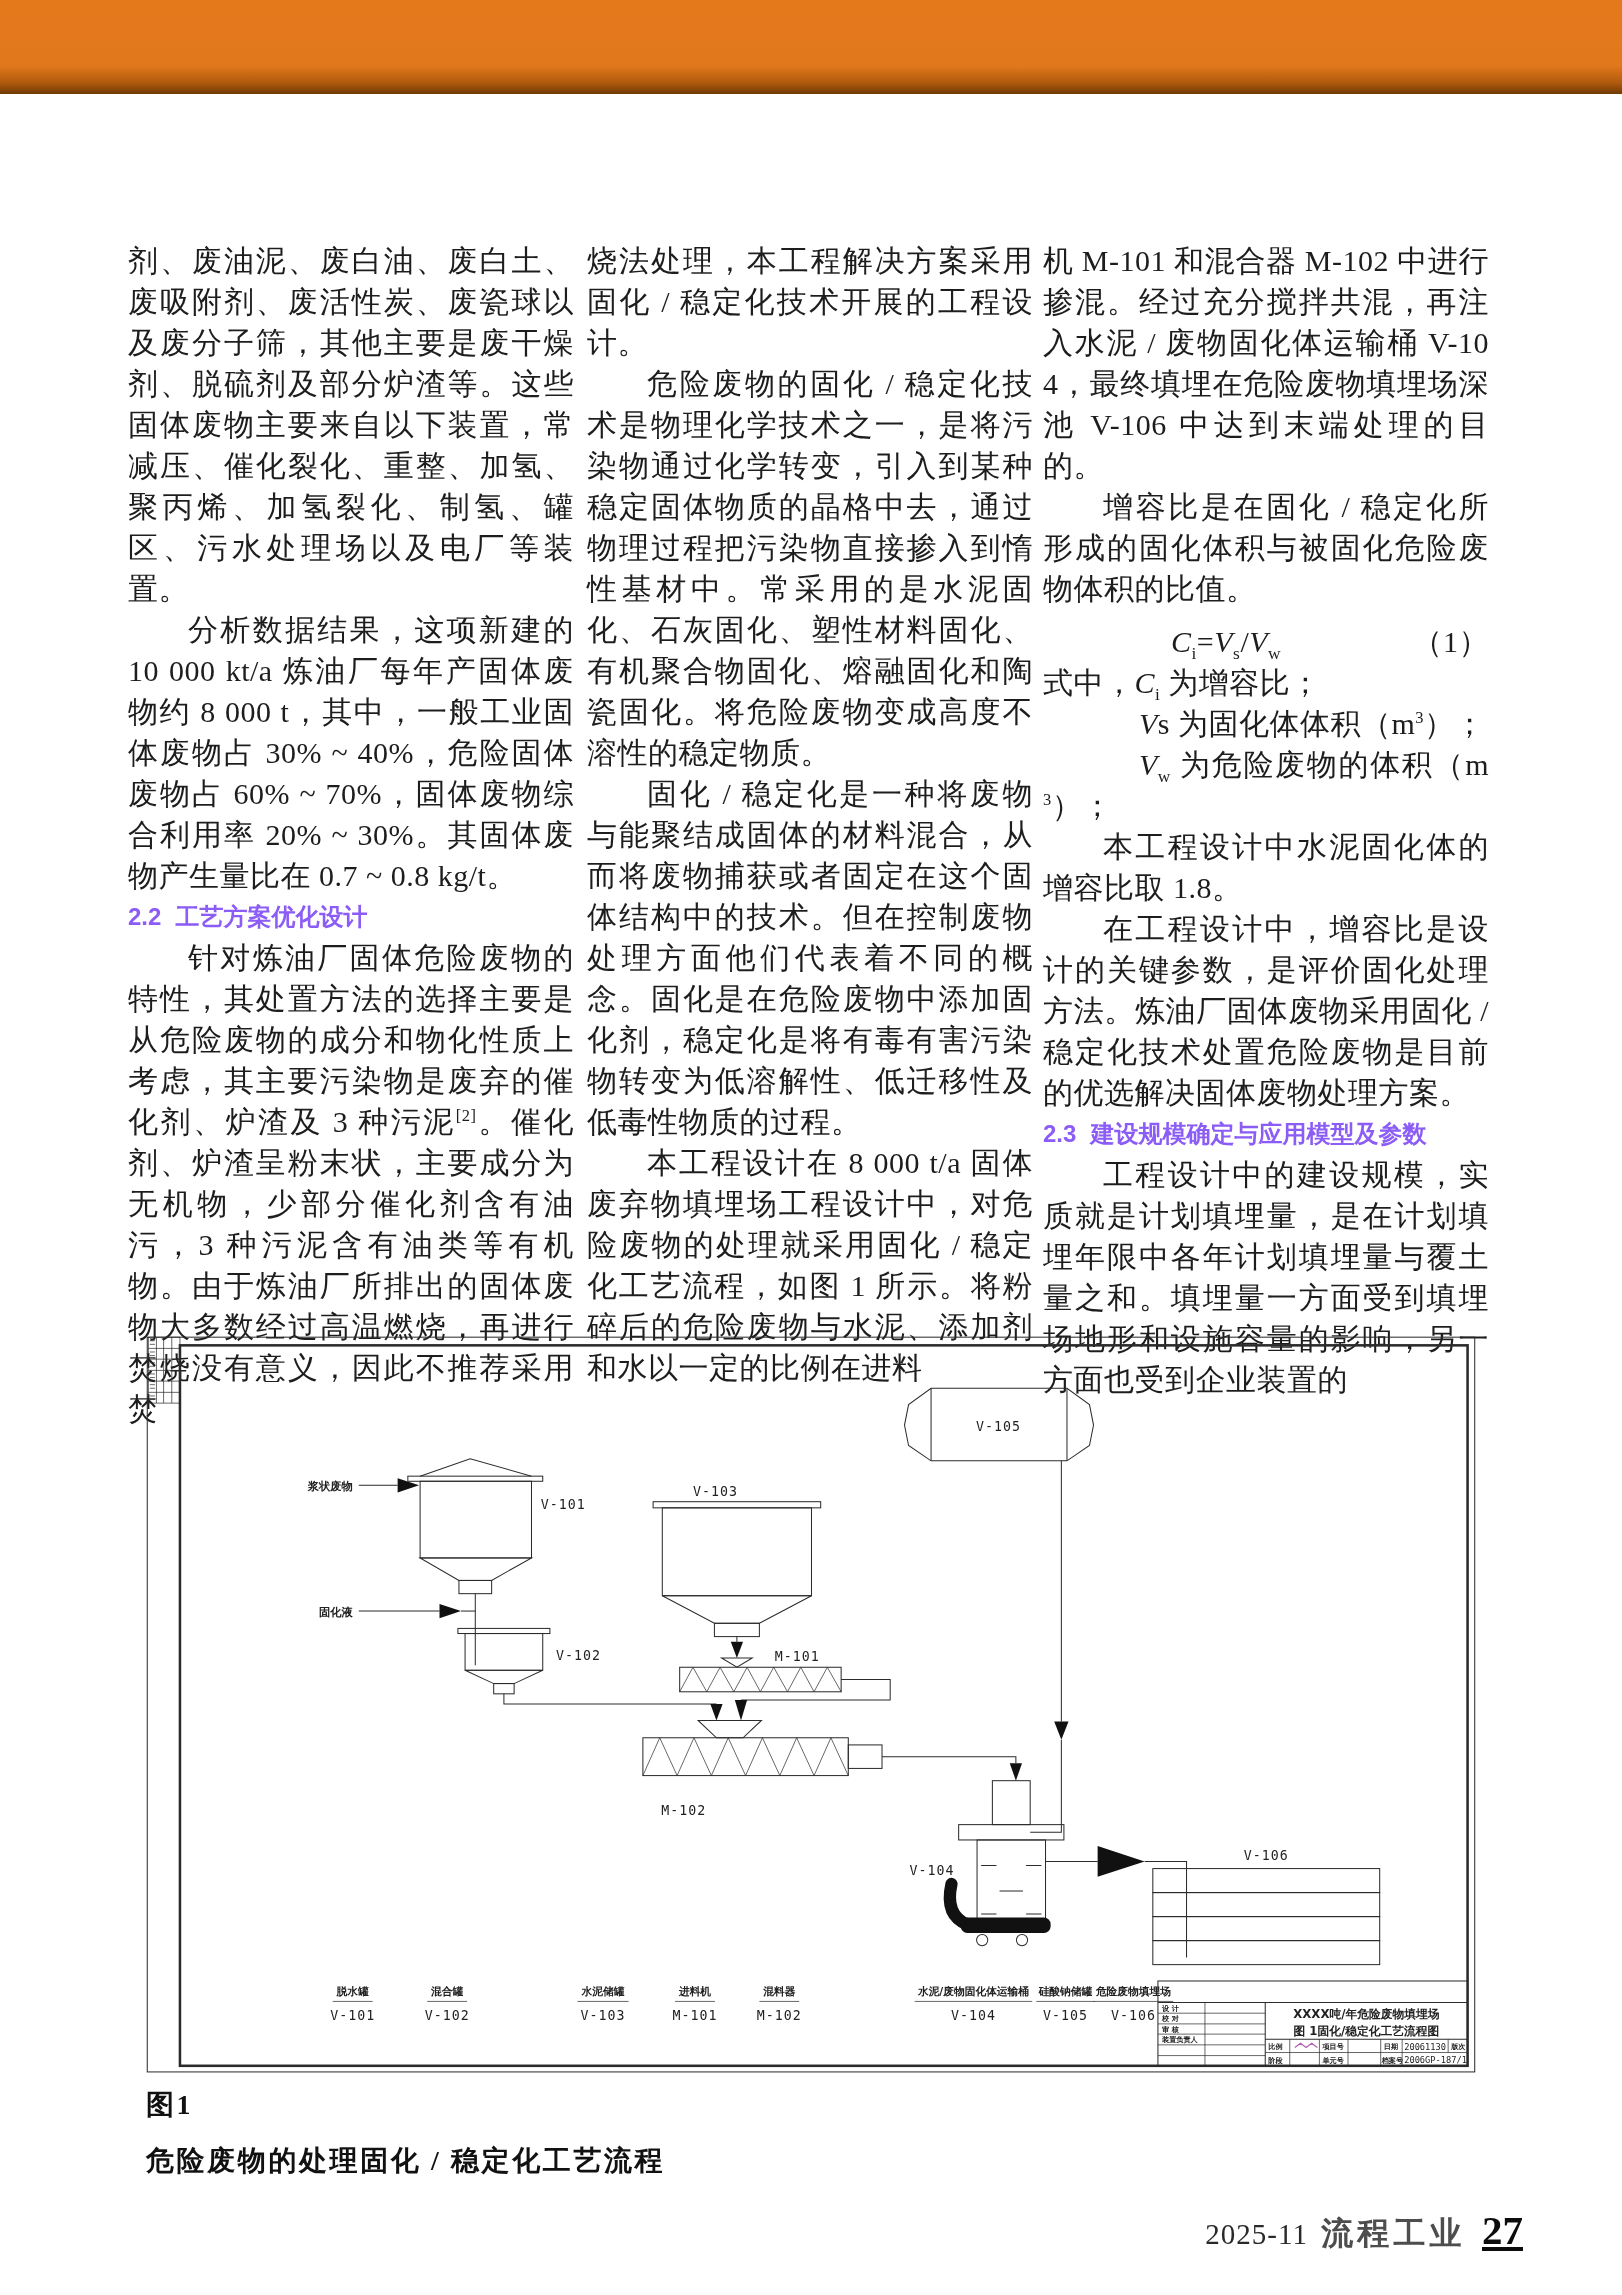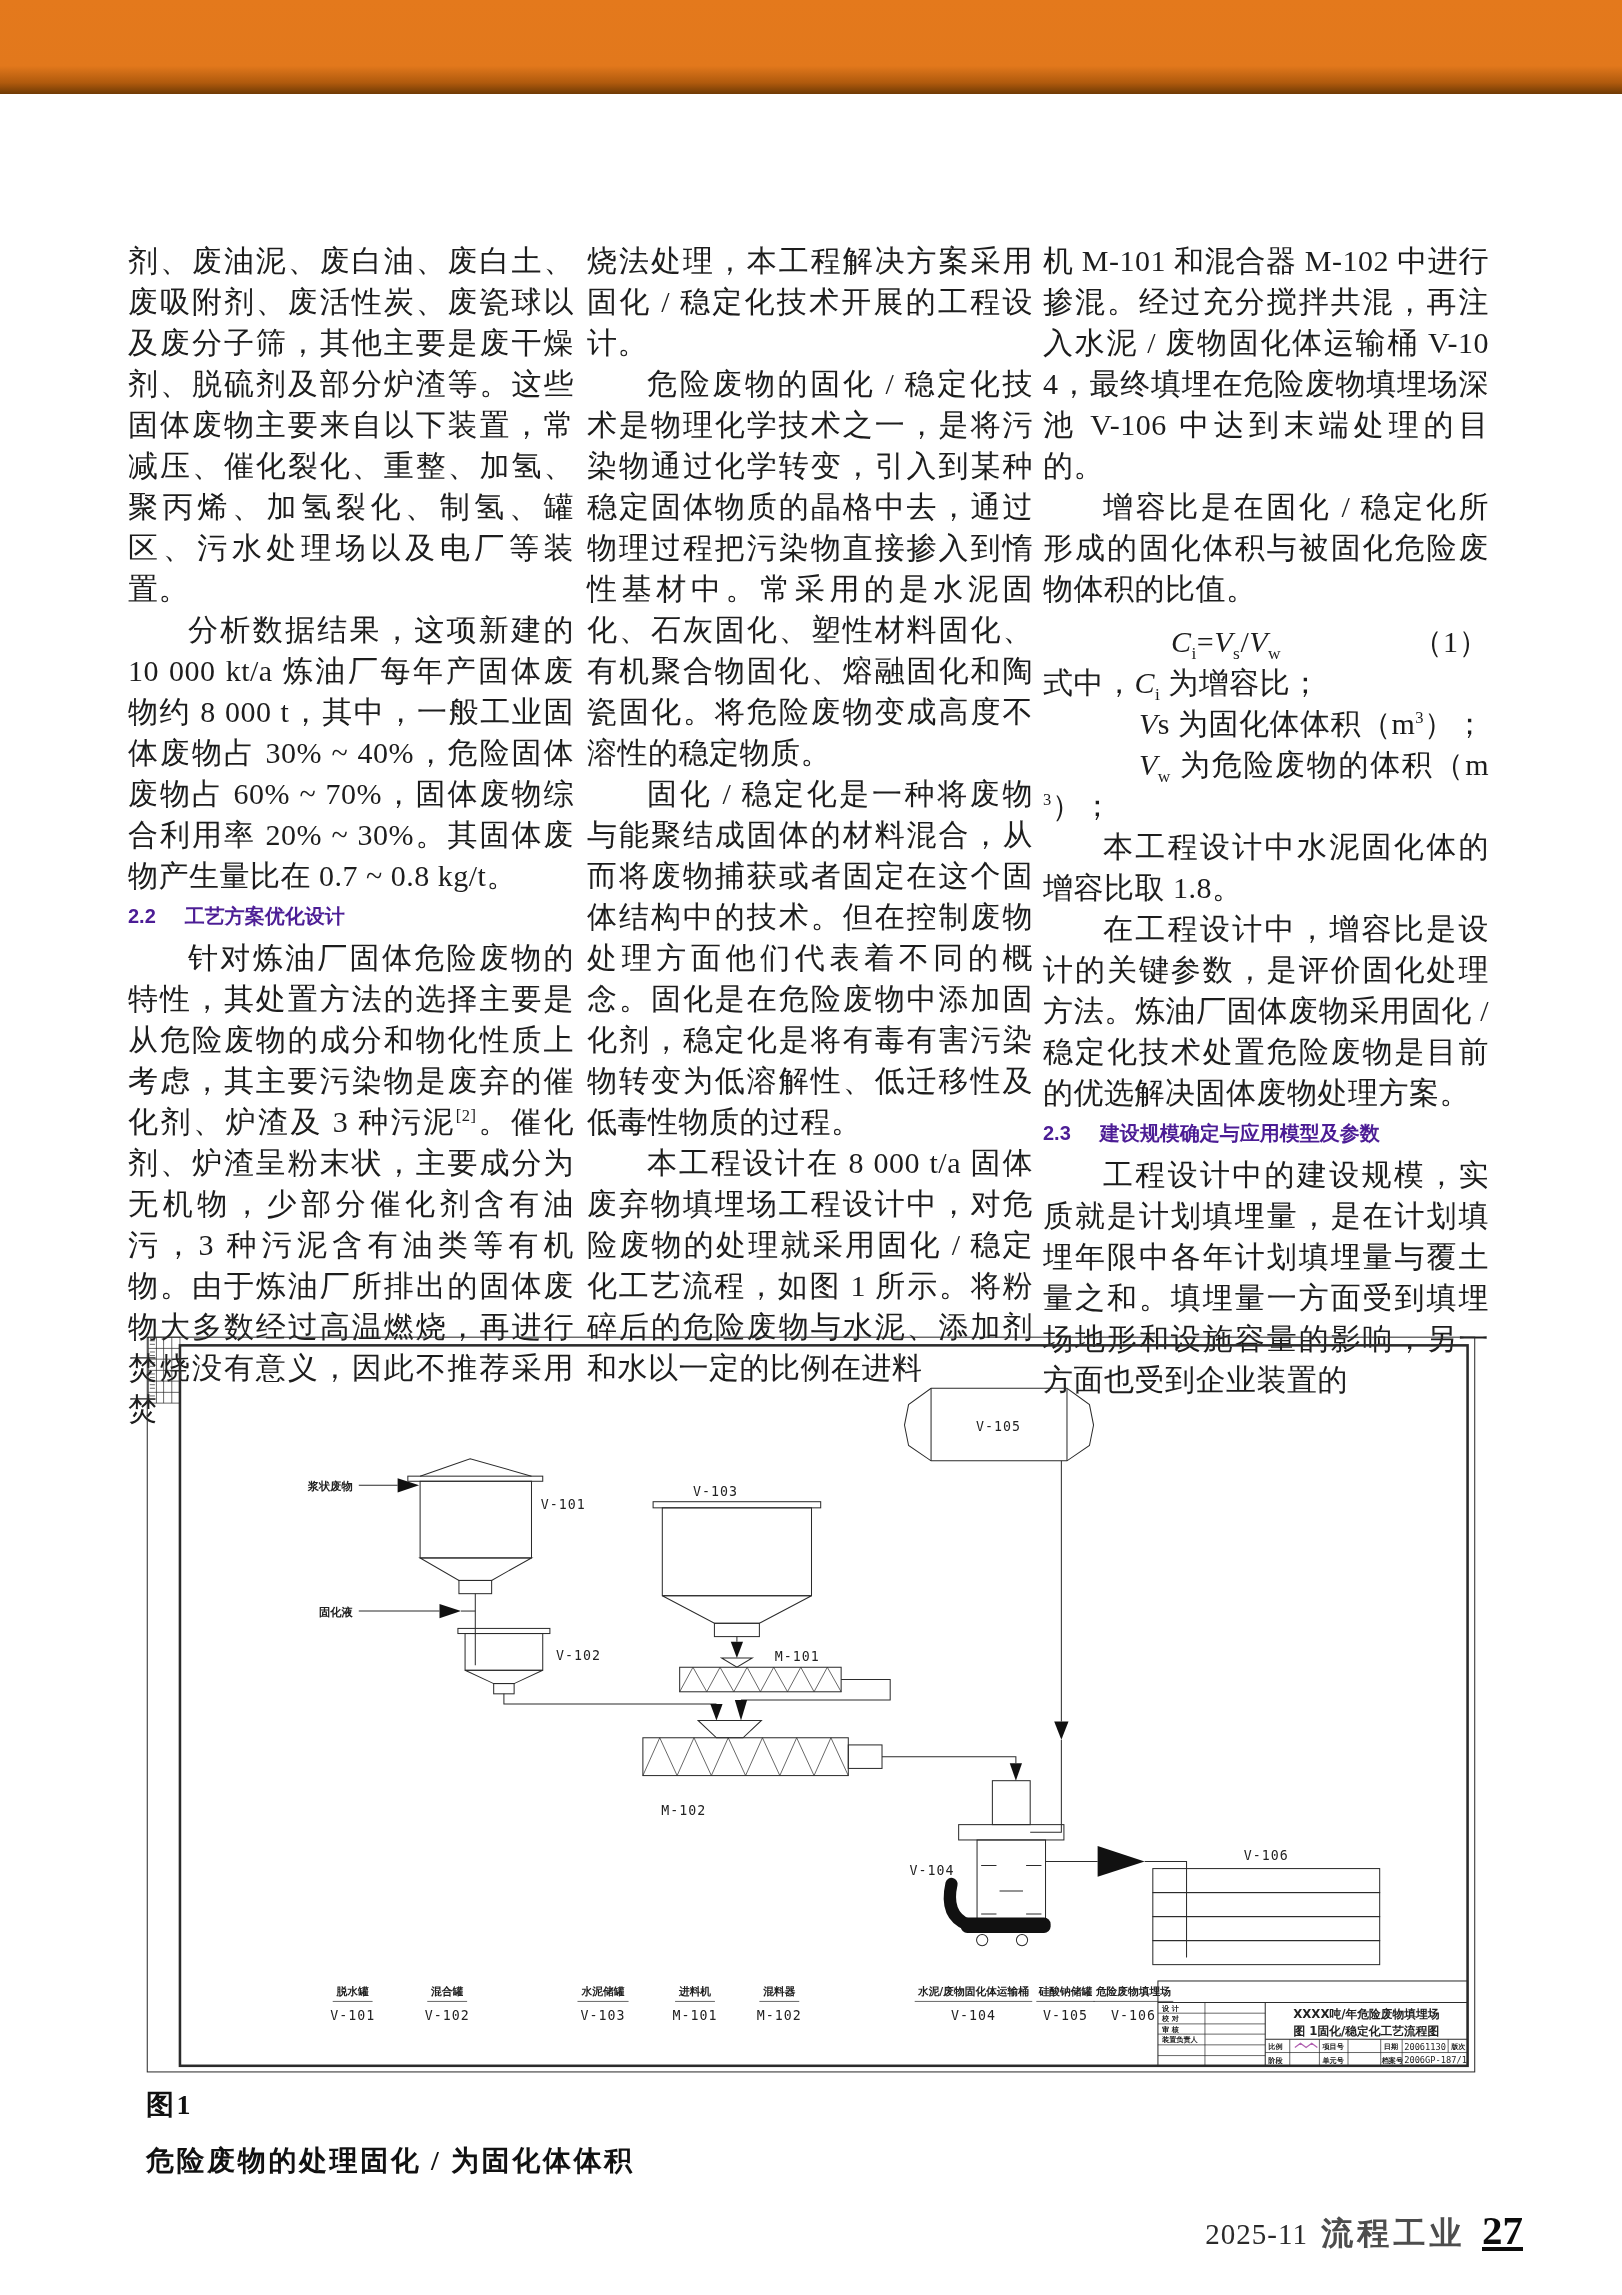--- a/index.html
+++ b/index.html
@@ -9,22 +9,22 @@
           background:linear-gradient(180deg,#e4791c 0%,#e2781c 70%,#b05a0d 88%,#6f3a04 100%);}
   .col{position:absolute;top:240px;width:446px;font-size:30px;line-height:41px;
        text-align:justify;word-break:break-all;letter-spacing:0.5px;}
   .col1{left:128px;} .col2{left:587px;} .col3{left:1043px;}
   .col p{margin:0;}
   .indent{text-indent:2em;}
   .indent3{text-indent:3.2em;}
   sup{font-size:0.55em;line-height:0;}
   sub{font-size:0.58em;line-height:0;}
   .it{font-style:italic;}
-  .sec-heading{display:flex;gap:29px;font-family:"Liberation Sans","DejaVu Sans",sans-serif;
-               font-weight:700;font-size:20px;letter-spacing:0;color:#4c1d95;}
+  .sec-heading{display:flex;gap:14px;font-family:"Liberation Sans","DejaVu Sans",sans-serif;
+               font-weight:700;font-size:24px;letter-spacing:0;color:#8b5cf6;}
   .formula{display:flex;align-items:baseline;}
   .f-body{margin-left:128px;margin-top:12px;}
   .f-num{margin-left:auto;}
   .fig{position:absolute;left:146px;top:1329px;width:1331px;height:746px;}
   .fig svg{width:100%;height:100%;}
   .fig .ln{stroke:#2b2b2b;stroke-width:2;fill:none;}
   .fig .ln-thick{stroke:#2b2b2b;stroke-width:5;fill:none;}
   .fig .ln-thin{stroke:#2b2b2b;stroke-width:1.4;fill:none;}
   .fig .solid{fill:#111;stroke:none;}
   .fig text{fill:#222;}
@@ -275,21 +275,21 @@
         <text class="tb-lab" x="2482" y="4036">阶段</text>
         <text class="tb-lab" x="2588" y="4036">单元号</text>
         <text class="tb-lab" x="2704" y="4036">档案号</text>
         <text class="tb-val" x="2748" y="4037">2006GP-187/1</text>
       </g>
     </svg>
   </div>
 
   <div class="fig-caption">
     <span>图1</span>
-    <span>危险废物的处理固化 / 为固化体体积</span>
+    <span>危险废物的处理固化 / 稳定化工艺流程</span>
   </div>
 
   <div class="footer">
     <span class="issue">2025-11</span>
     <span class="journal">流程工业</span>
     <span class="pagenum">27</span>
   </div>
 
 </div>
 

